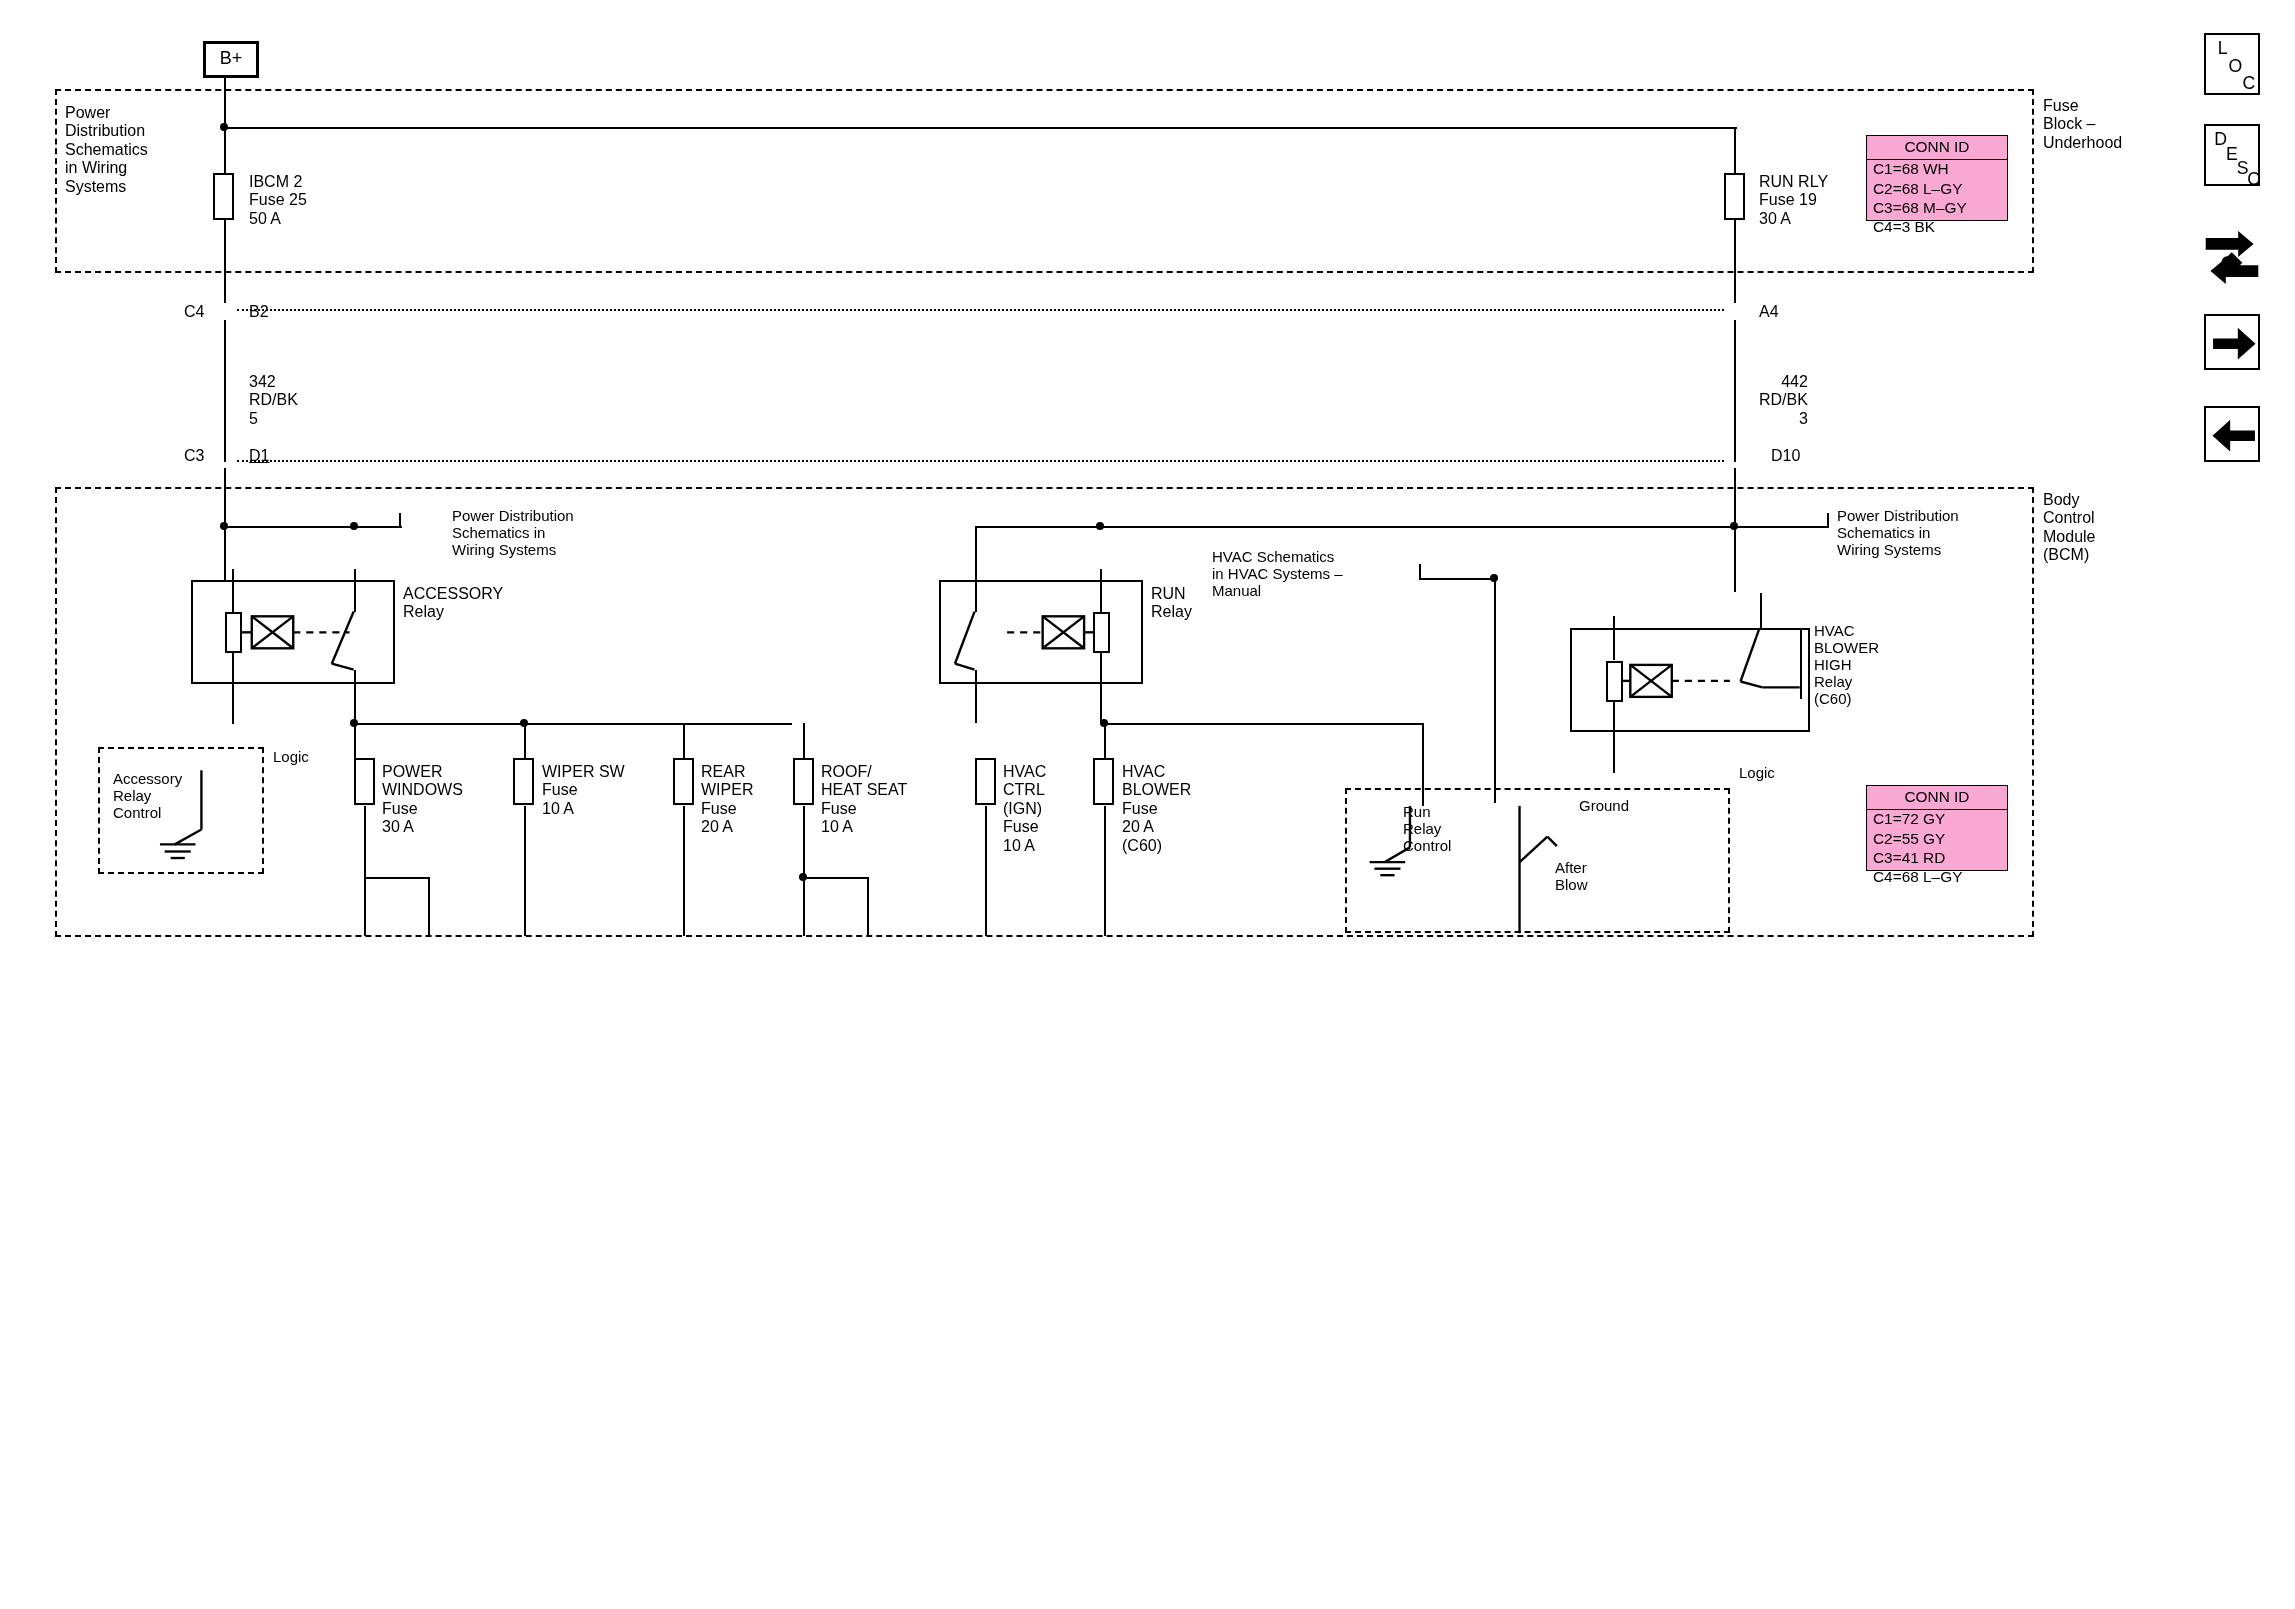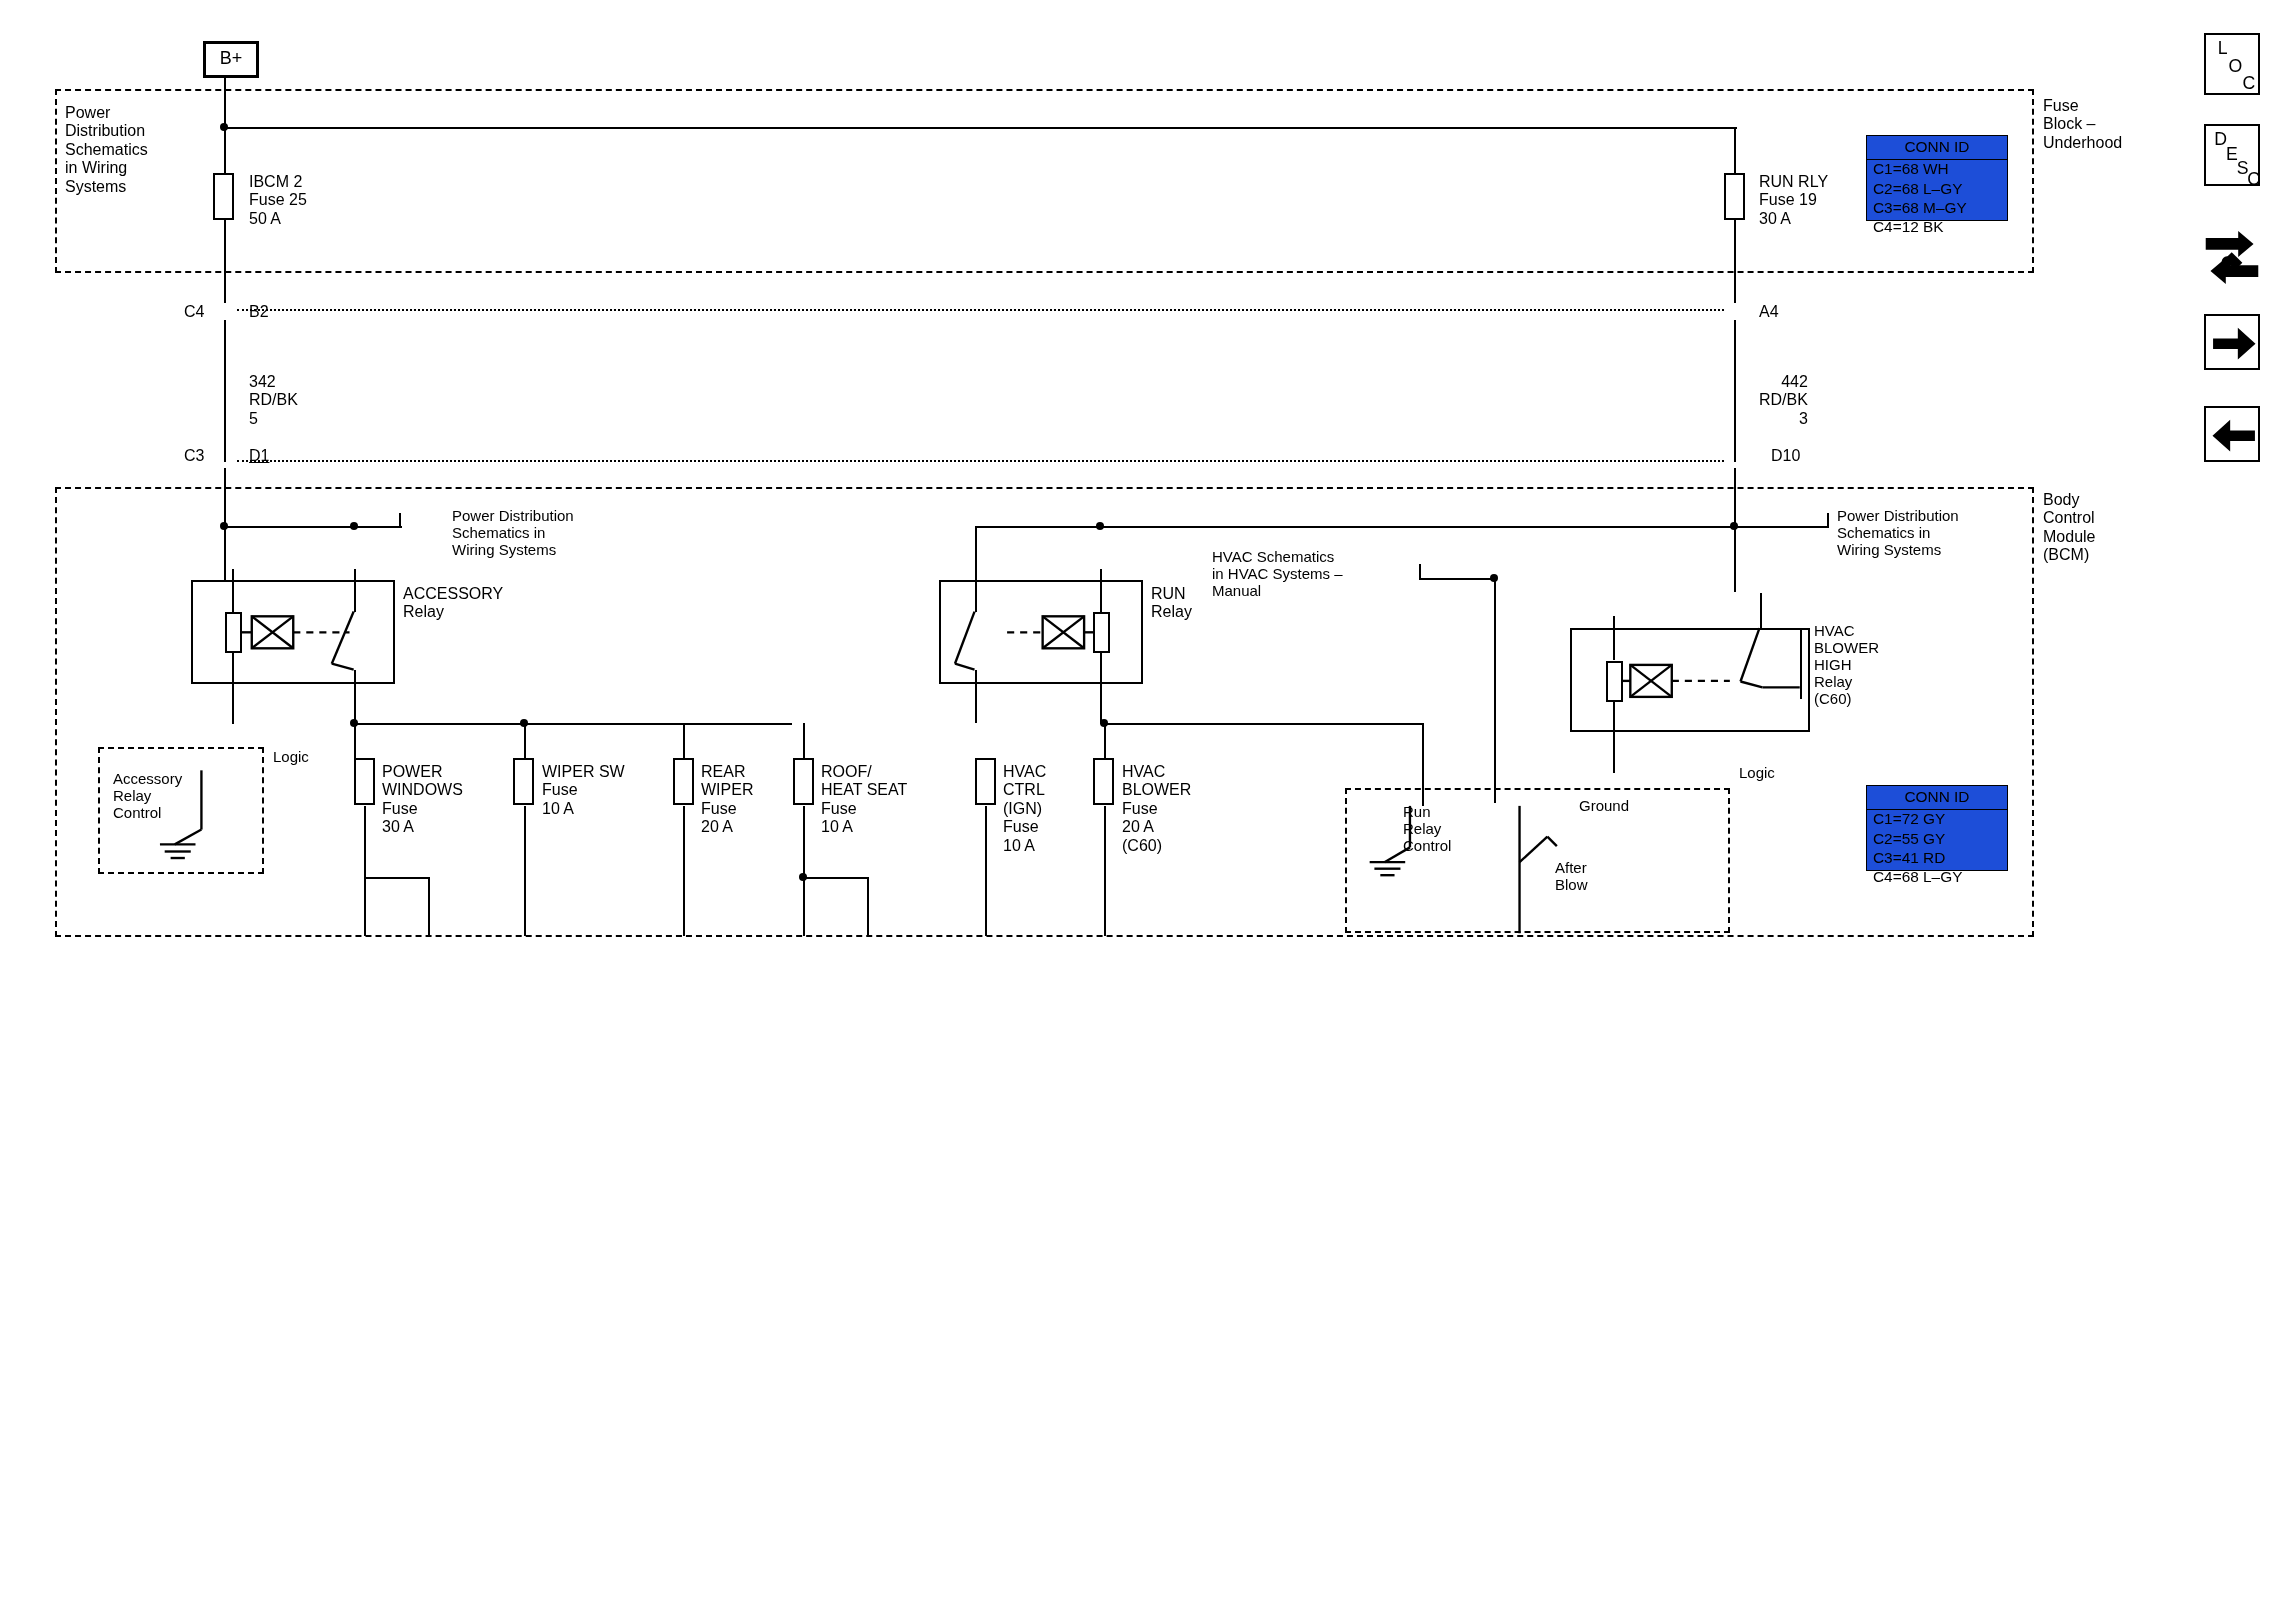--- a/index.html
+++ b/index.html
@@ -63,21 +63,21 @@
   .fuse {
     position: absolute;
     border: 2.4px solid #000;
     box-sizing: border-box;
     background: #fff;
   }
   .conn-table {
     position: absolute;
     border: 1.8px solid #000;
     box-sizing: border-box;
-    background: #1d4ed8;
+    background: #f9a8d4;
   }
   .conn-title {
     text-align: center;
     font-size: 15.4px;
     padding: 2.4px 0 2.4px 0;
     border-bottom: 1.8px solid #000;
     white-space: pre;
   }
   .conn-row {
     font-size: 15.4px;
@@ -143,21 +143,21 @@
   <div class="lbl" style="left:1759px; top:173px;">RUN RLY
 Fuse 19
 30 A</div>
   <div class="vline" style="left:1734px; top:220px; height:83px;"></div>
 
   <div class="conn-table" style="left:1866px; top:135px; width:142px; height:86px;">
     <div class="conn-title">CONN ID</div>
     <div class="conn-row">C1=68 WH</div>
     <div class="conn-row">C2=68 L–GY</div>
     <div class="conn-row">C3=68 M–GY</div>
-    <div class="conn-row">C4=12 BK</div>
+    <div class="conn-row">C4=3 BK</div>
   </div>
 
   <div class="hline dot" style="left:237px; top:309px; width:1487px;"></div>
   <div class="lbl" style="left:184px; top:303px;">C4</div>
   <div class="lbl" style="left:249px; top:303px;">B2</div>
   <div class="lbl" style="left:1759px; top:303px;text-align:right;">A4</div>
 
   <div class="vline" style="left:224px; top:320px; height:142px;"></div>
   <div class="lbl" style="left:249px; top:373px;">342
 RD/BK

